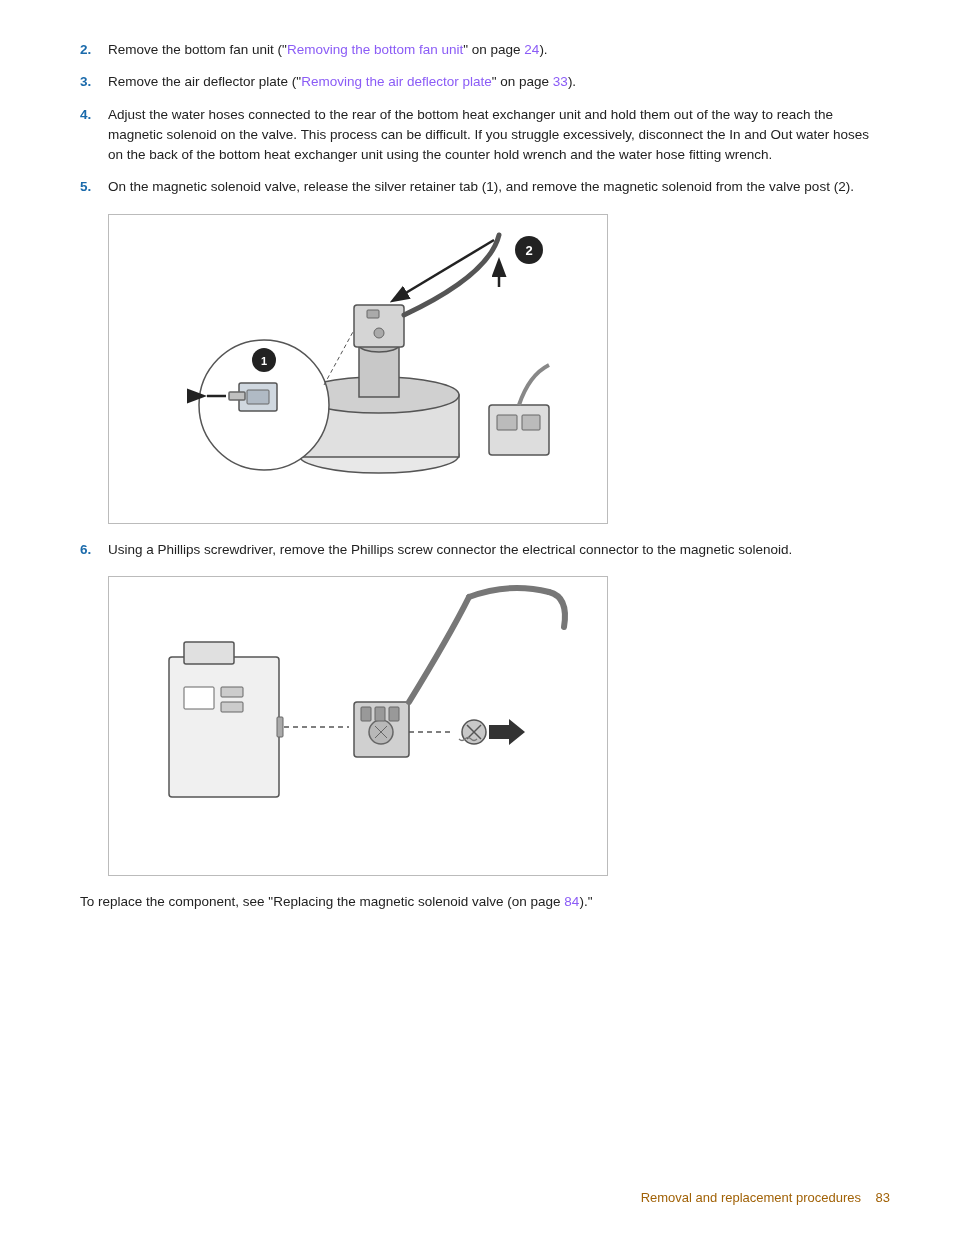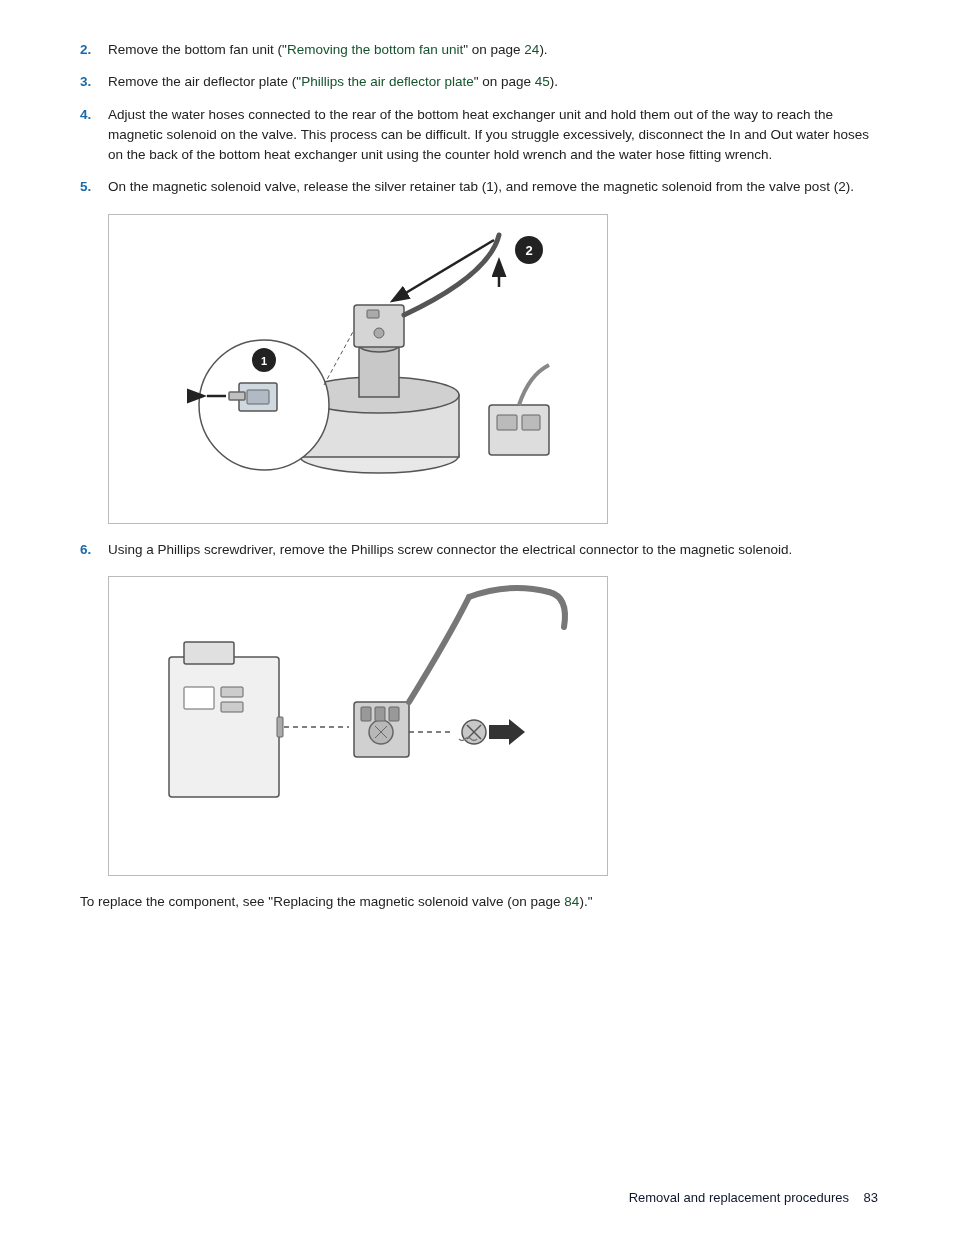--- a/index.html
+++ b/index.html
@@ -23,21 +23,21 @@
     .step-num {
       color: #1a6aab;
       font-weight: bold;
       min-width: 28px;
       padding-top: 0;
     }
     .step-text {
       flex: 1;
     }
     .step-text a, .link {
-      color: #14532d;
+      color: #8b5cf6;
       text-decoration: none;
     }
     .image-block {
       border: 1px solid #bbb;
       margin: 16px 0 16px 28px;
       width: 500px;
       height: 310px;
       background: #fff;
       display: flex;
       align-items: center;
@@ -56,23 +56,23 @@
       overflow: hidden;
     }
     .footer-text {
       margin-top: 0;
       font-size: 13.5px;
       line-height: 1.5;
     }
     .page-footer {
       position: absolute;
       bottom: 30px;
-      right: 76px;
+      right: 64px;
       font-size: 13px;
-      color: #0f172a;
+      color: #a16207;
     }
 
     
     svg text {
       font-family: Arial, Helvetica, sans-serif;
     }
   </style>
 </head>
 <body>
 
@@ -81,21 +81,21 @@
   <div class="step">
     <span class="step-num">2.</span>
     <span class="step-text">
       Remove the bottom fan unit ("<a class="link">Removing the bottom fan unit</a>" on page <a class="link">24</a>).
     </span>
   </div>
 
   <div class="step">
     <span class="step-num">3.</span>
     <span class="step-text">
-      Remove the air deflector plate ("<a class="link">Phillips the air deflector plate</a>" on page <a class="link">45</a>).
+      Remove the air deflector plate ("<a class="link">Removing the air deflector plate</a>" on page <a class="link">33</a>).
     </span>
   </div>
 
   <div class="step">
     <span class="step-num">4.</span>
     <span class="step-text">Adjust the water hoses connected to the rear of the bottom heat exchanger unit and hold them out of the way to reach the magnetic solenoid on the valve. This process can be difficult. If you struggle excessively, disconnect the In and Out water hoses on the back of the bottom heat exchanger unit using the counter hold wrench and the water hose fitting wrench.</span>
   </div>
 
   <div class="step">
     <span class="step-num">5.</span>

